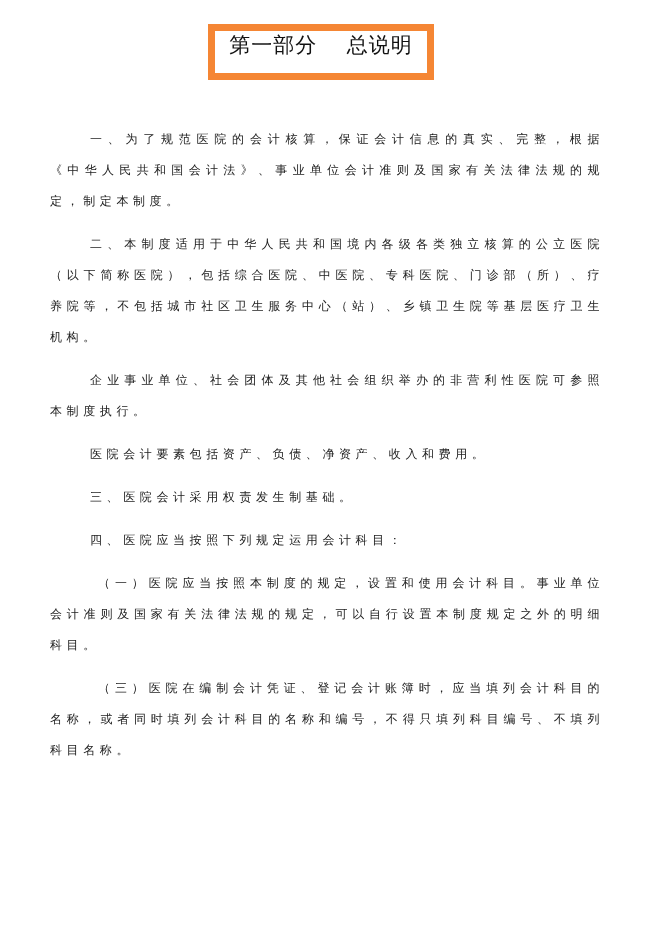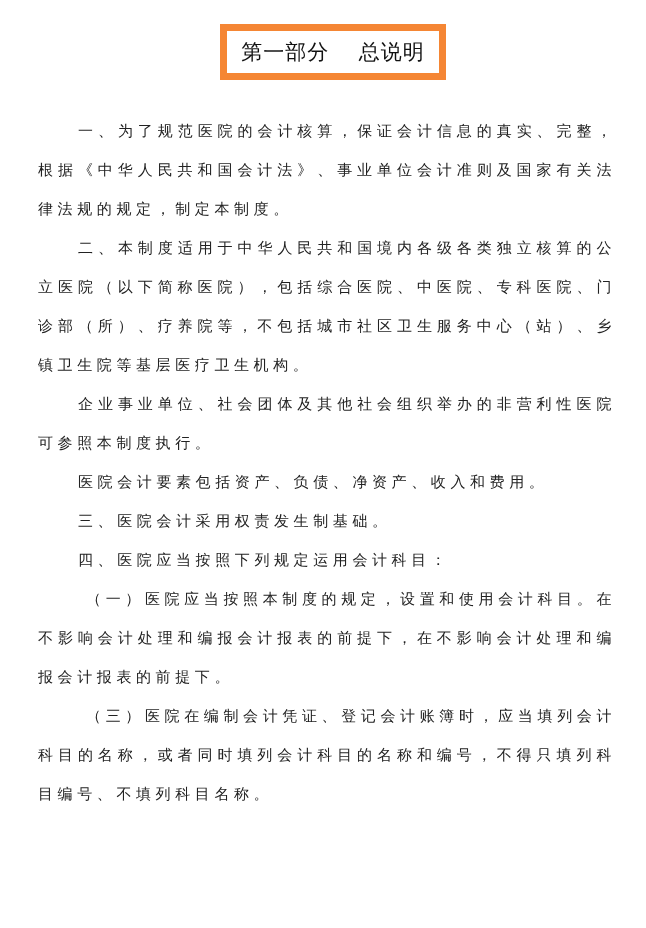--- a/index.html
+++ b/index.html
@@ -10,47 +10,46 @@
     body {
       width: 646px;
       height: 928px;
       position: relative;
       overflow: hidden;
       font-family: "DejaVu Serif", "Liberation Serif", serif;
       color: #222222;
     }
     .title-box {
       position: absolute;
-      left: 220px;
+      left: 208px;
       top: 24px;
       width: 212px;
       height: 42px;
       border: 7px solid #F58634;
       background: #ffffff;
       display: flex;
-      align-items: center;
       justify-content: center;
     }
     .title-text {
       font-family: "DejaVu Sans", "Liberation Sans", sans-serif;
       font-size: 21px;
       color: #111111;
       letter-spacing: 1px;
       white-space: pre;
     }
     .content {
       position: absolute;
       left: 38px;
       top: 112px;
       width: 578px;
     }
     .para {
-      margin: 0;
-      font-size: 15px;
-      line-height: 39px;
+      margin: 12px;
+      font-size: 12px;
+      line-height: 31px;
       letter-spacing: 4.6px;
       text-indent: 40px;
       text-align: justify;
       text-align-last: left;
       word-break: break-all;
     }
     .para.sub {
       text-indent: 48px;
     }
   </style>
@@ -61,15 +60,15 @@
   <span class="title-text">第一部分　 总说明</span>
 </div>
 
 <div class="content">
   <p class="para">一、为了规范医院的会计核算，保证会计信息的真实、完整，根据《中华人民共和国会计法》、事业单位会计准则及国家有关法律法规的规定，制定本制度。</p>
   <p class="para">二、本制度适用于中华人民共和国境内各级各类独立核算的公立医院（以下简称医院），包括综合医院、中医院、专科医院、门诊部（所）、疗养院等，不包括城市社区卫生服务中心（站）、乡镇卫生院等基层医疗卫生机构。</p>
   <p class="para">企业事业单位、社会团体及其他社会组织举办的非营利性医院可参照本制度执行。</p>
   <p class="para">医院会计要素包括资产、负债、净资产、收入和费用。</p>
   <p class="para">三、医院会计采用权责发生制基础。</p>
   <p class="para">四、医院应当按照下列规定运用会计科目：</p>
-  <p class="para sub">（一）医院应当按照本制度的规定，设置和使用会计科目。在不影响会计处理和编报会计报表的前提下，在不影响会计处理和编报会计报表的前提下。</p>
+  <p class="para sub">（一）医院应当按照本制度的规定，设置和使用会计科目。事业单位会计准则及国家有关法律法规的规定，可以自行设置本制度规定之外的明细科目。</p>
   <p class="para sub">（三）医院在编制会计凭证、登记会计账簿时，应当填列会计科目的名称，或者同时填列会计科目的名称和编号，不得只填列科目编号、不填列科目名称。</p>
 </div>
 
 </body></html>

